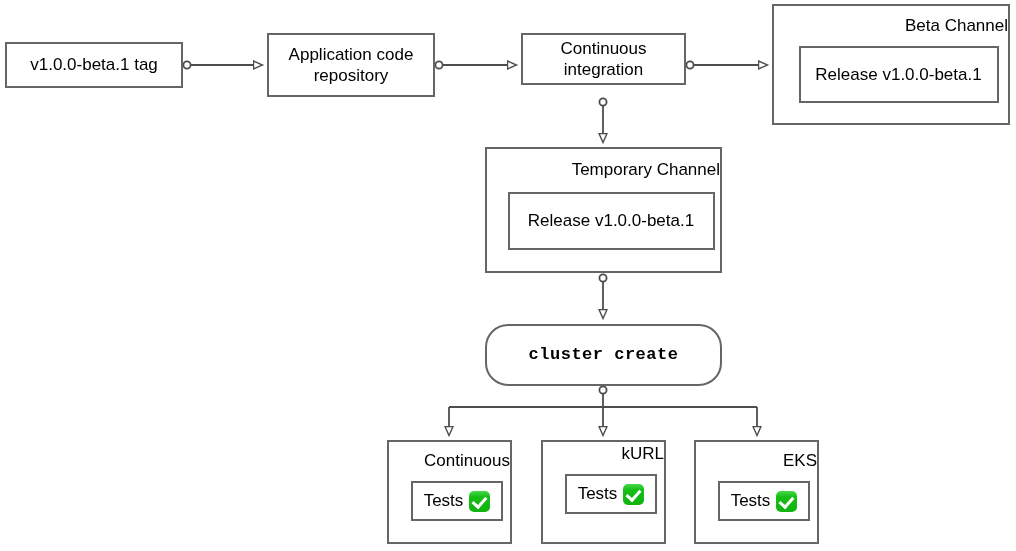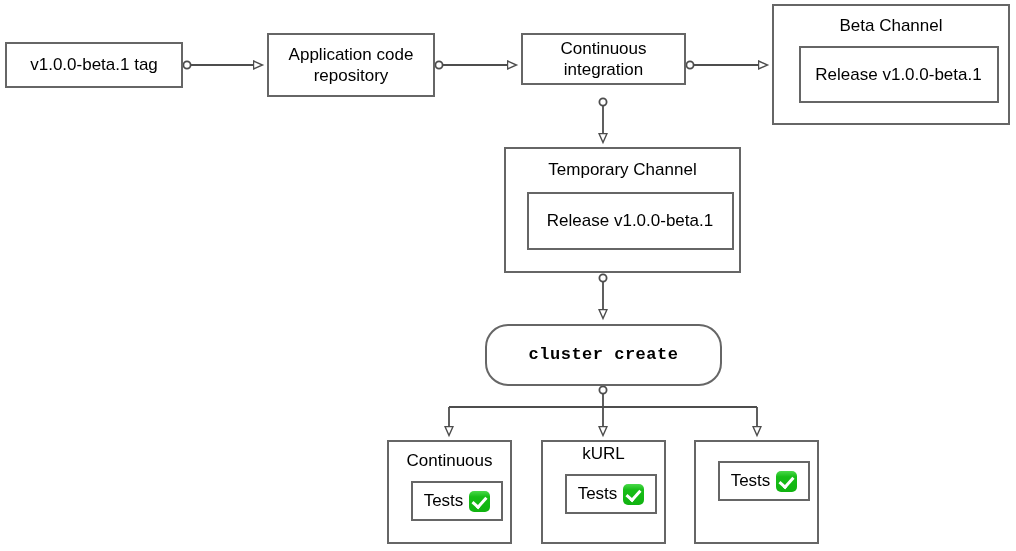--- a/index.html
+++ b/index.html
@@ -51,21 +51,21 @@
     letter-spacing: 0.5px;
   }
   .group-node {
     display: flex;
     flex-direction: column;
     align-items: center;
   }
   .group-title {
     font-size: 17px;
     line-height: 1.2;
-    text-align: center;
+    text-align: right;
     width: 100%;
   }
   .inner-box {
     box-sizing: border-box;
     border: 2px solid #666666;
     background: #ffffff;
     display: flex;
     align-items: center;
     justify-content: center;
     font-size: 17px;
@@ -146,21 +146,21 @@
     <span>Continuous integration</span>
   </div>
 
   <div class="node group-node" style="left:772px; top:4px; width:238px; height:121px; padding-top:10px;">
     <div class="group-title">Beta Channel</div>
     <div class="inner-box" style="width:200px; height:57px; margin-top:10px;">
       <span>Release v1.0.0-beta.1</span>
     </div>
   </div>
 
-  <div class="node group-node" style="left:504px; top:147px; width:237px; height:126px; padding-top:11px;">
+  <div class="node group-node" style="left:485px; top:147px; width:237px; height:126px; padding-top:11px;">
     <div class="group-title">Temporary Channel</div>
     <div class="inner-box" style="width:207px; height:58px; margin-top:12px;">
       <span>Release v1.0.0-beta.1</span>
     </div>
   </div>
 
   <div class="node plain-node mono-node" style="left:485px; top:324px; width:237px; height:62px;border-radius:23px;">
     <span>cluster create</span>
   </div>
 
@@ -174,19 +174,20 @@
 
   <div class="node group-node" style="left:541px; top:440px; width:125px; height:104px; padding-top:2px;">
     <div class="group-title">kURL</div>
     <div class="inner-box tests-inner" style="width:92px; height:40px; margin-top:10px;">
       <span>Tests</span>
       <span class="check-badge"></span>
     </div>
   </div>
 
   <div class="node group-node" style="left:694px; top:440px; width:125px; height:104px; padding-top:9px;">
+    <div class="group-title">EKS</div>
     <div class="inner-box tests-inner" style="width:92px; height:40px; margin-top:10px;">
       <span>Tests</span>
       <span class="check-badge"></span>
     </div>
   </div>
 
 </div>
 
 </body></html>

